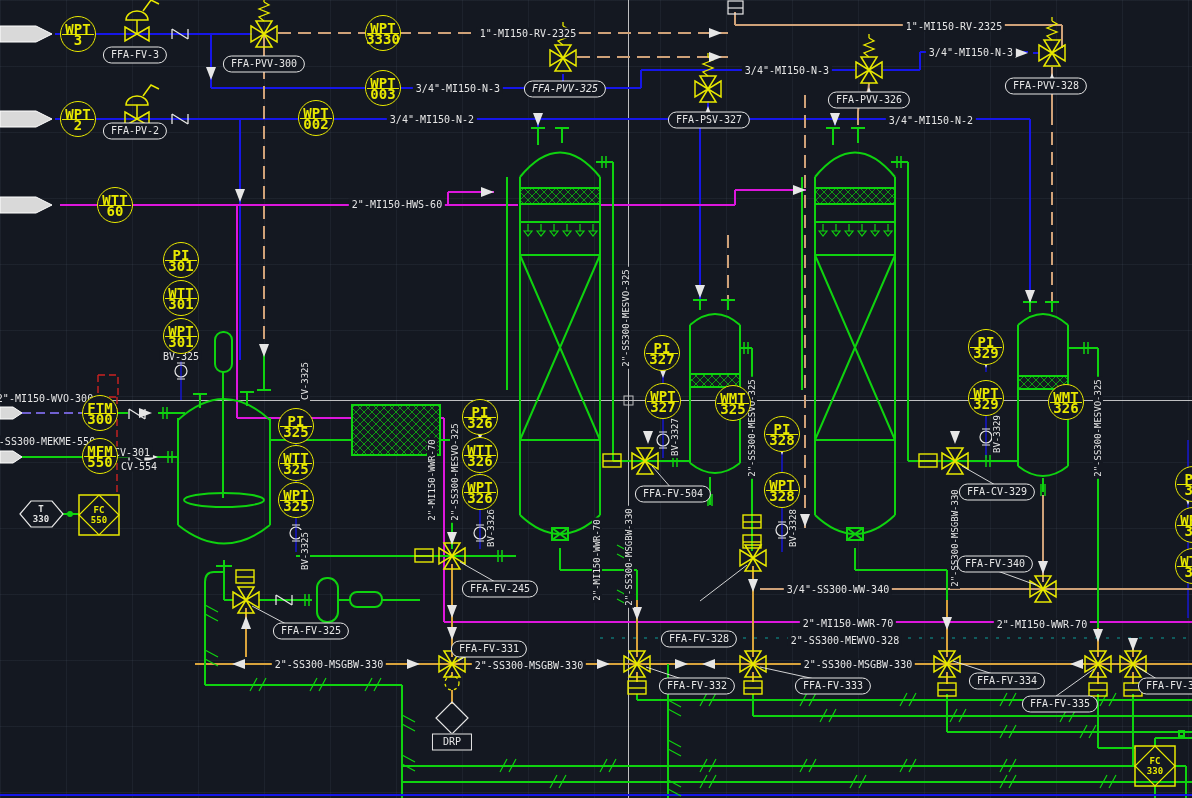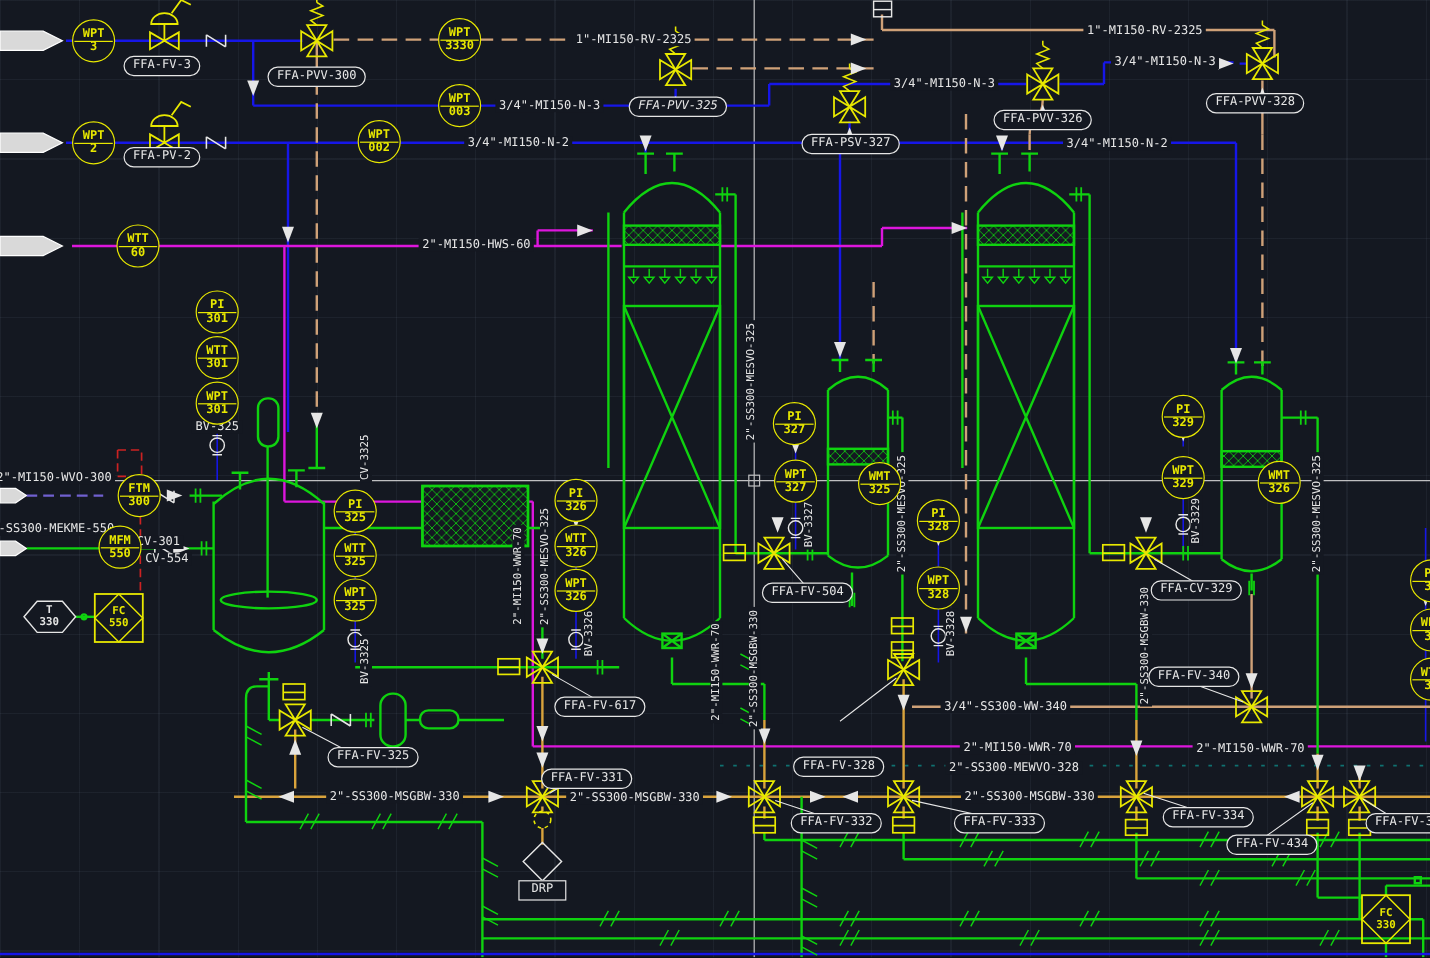--- a/index.html
+++ b/index.html
@@ -4,21 +4,21 @@
 <style>
   html,body{margin:0;padding:0;background:#0b0e13;}
   #canvas{position:relative;width:1192px;height:798px;overflow:hidden;background:#141821;
     background-image:
       repeating-linear-gradient(to right, rgba(150,170,195,.07) 0 1px, transparent 1px 66px),
       repeating-linear-gradient(to bottom, rgba(150,170,195,.07) 0 1px, transparent 1px 66px);
     font-family:"DejaVu Sans Mono","Liberation Mono",monospace;}
   svg{position:absolute;left:0;top:0;}
   #overlay{position:absolute;left:0;top:0;width:100%;height:100%;}
   .bubble{position:absolute;width:34px;height:34px;border:1.5px solid #e8e800;border-radius:50%;
-    background:#141821;color:#e8e800;font-size:10px;font-weight:bold;line-height:10px;text-align:center;
+    background:#141821;color:#e8e800;font-size:14px;font-weight:bold;line-height:10px;text-align:center;
     display:flex;flex-direction:column;justify-content:center;transform:translate(-50%,-50%);z-index:4;}
   .bubble .l1{display:block;border-bottom:1px solid #e8e800;margin:0 1px;}
   .bubble .l2{display:block;}
   .oval{position:absolute;transform:translate(-50%,-50%);border:1px solid #e6e6e6;border-radius:9px;
     padding:0 7px;height:15px;line-height:14px;background:#141821;color:#e6e6e6;font-size:10px;
     white-space:nowrap;z-index:5;}
   .oval.rect{border-radius:0;padding:0 10px;}
   .lbl{position:absolute;transform:translate(-50%,-50%);background:#141821;color:#e6e6e6;
     font-size:10px;padding:0 3px;white-space:nowrap;z-index:3;}
   .vlbl{position:absolute;transform:translate(-50%,-50%) rotate(-90deg);color:#e6e6e6;
@@ -405,21 +405,21 @@
         <span class="l2">301</span>
       </div>
       <div class="bubble" style="left: 181px; top: 298px;">
         <span class="l1">WTT</span>
         <span class="l2">301</span>
       </div>
       <div class="bubble" style="left: 181px; top: 336px;">
         <span class="l1">WPT</span>
         <span class="l2">301</span>
       </div>
-      <div class="bubble" style="left: 116px; top: 413px;">
+      <div class="bubble" style="left: 100px; top: 413px;">
         <span class="l1">FTM</span>
         <span class="l2">300</span>
       </div>
       <div class="bubble" style="left: 100px; top: 456px;">
         <span class="l1">MFM</span>
         <span class="l2">550</span>
       </div>
       <div class="bubble" style="left: 296px; top: 426px;">
         <span class="l1">PI</span>
         <span class="l2">325</span>
@@ -489,29 +489,29 @@
         <span class="l2">33</span>
       </div>
       <div class="oval" style="left: 135px; top: 55px;">FFA-FV-3</div>
       <div class="oval" style="left: 264px; top: 64px;">FFA-PVV-300</div>
       <div class="oval" style="left: 135px; top: 131px;">FFA-PV-2</div>
       <div class="oval" style="left: 565px; top: 89px; font-style: italic;">FFA-PVV-325</div>
       <div class="oval" style="left: 709px; top: 120px;">FFA-PSV-327</div>
       <div class="oval" style="left: 869px; top: 100px;">FFA-PVV-326</div>
       <div class="oval" style="left: 1046px; top: 86px;">FFA-PVV-328</div>
       <div class="oval" style="left: 275px; top: 631px; margin-left: 36px;">FFA-FV-325</div>
-      <div class="oval" style="left: 500px; top: 589px;">FFA-FV-617</div>
+      <div class="oval" style="left: 500px; top: 589px;">FFA-FV-245</div>
       <div class="oval" style="left: 673px; top: 494px;">FFA-FV-504</div>
       <div class="oval" style="left: 997px; top: 492px;">FFA-CV-329</div>
       <div class="oval" style="left: 699px; top: 639px;">FFA-FV-328</div>
       <div class="oval" style="left: 489px; top: 649px;">FFA-FV-331</div>
       <div class="oval" style="left: 697px; top: 686px;">FFA-FV-332</div>
       <div class="oval" style="left: 833px; top: 686px;">FFA-FV-333</div>
       <div class="oval" style="left: 1007px; top: 681px;">FFA-FV-334</div>
-      <div class="oval" style="left: 1060px; top: 704px;">FFA-FV-434</div>
+      <div class="oval" style="left: 1060px; top: 704px;">FFA-FV-335</div>
       <div class="oval" style="left: 995px; top: 564px;">FFA-FV-340</div>
       <div class="oval" style="left: 1170px; top: 686px;">FFA-FV-3</div>
       <div class="lbl" style="left: 528px; top: 33px;">1"-MI150-RV-2325</div>
       <div class="lbl" style="left: 954px; top: 26px;">1"-MI150-RV-2325</div>
       <div class="lbl" style="left: 458px; top: 88px;">3/4"-MI150-N-3</div>
       <div class="lbl" style="left: 787px; top: 70px;">3/4"-MI150-N-3</div>
       <div class="lbl" style="left: 971px; top: 52px;">3/4"-MI150-N-3</div>
       <div class="lbl" style="left: 432px; top: 119px;">3/4"-MI150-N-2</div>
       <div class="lbl" style="left: 931px; top: 120px;">3/4"-MI150-N-2</div>
       <div class="lbl" style="left: 397px; top: 204px;">2"-MI150-HWS-60</div>

